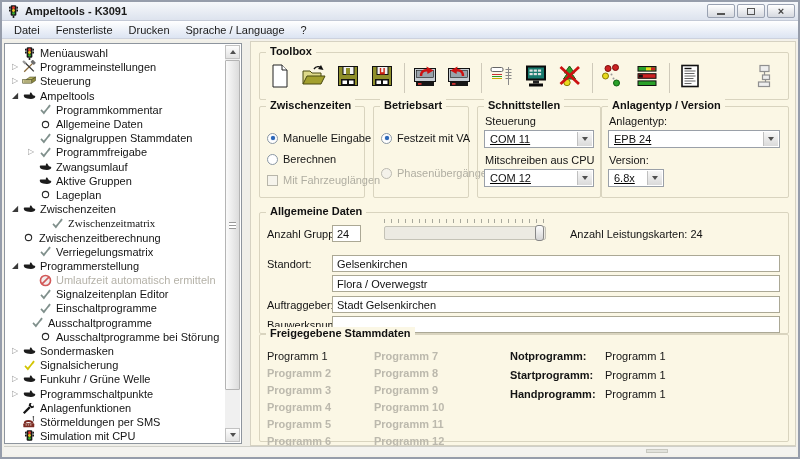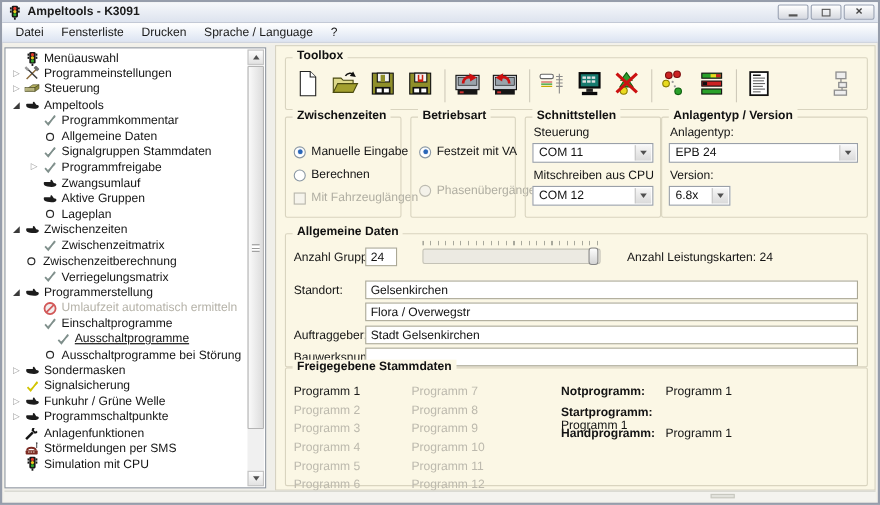--- a/index.html
+++ b/index.html
@@ -60,21 +60,21 @@
   .box-schn{left:226px;top:64px;width:124px;height:92px;}
   .box-anl{left:350px;top:64px;right:6px;height:92px;}
   .opt-row{position:absolute;left:7px;display:flex;align-items:center;}
   .radio{width:11px;height:11px;border-radius:50%;border:1px solid #8a97a3;background:#fff;position:relative;flex:0 0 auto;}
   .radio.checked::after{content:"";position:absolute;left:2.5px;top:2.5px;width:4px;height:4px;border-radius:50%;background:#2a66b8;box-shadow:0 0 1px #2a66b8;}
   .radio.disabled{border-color:#bcbab0;background:#f4f2ea;}
   .checkbox{width:11px;height:11px;border:1px solid #b8b6aa;background:#f6f4ec;flex:0 0 auto;}
   .opt-label{font-size:11px;color:#141414;padding-left:5px;white-space:nowrap;}
   .opt-label.disabled{color:#b0aea2;}
   .combo-label{position:absolute;left:7px;font-size:11px;color:#141414;white-space:nowrap;}
-  .combo{position:absolute;background:#fff;border:1px solid #9aa0a8;height:18px;display:flex;align-items:center;padding-left:5px;}
+  .combo{position:absolute;background:#fff;border:1px solid #9aa0a8;height:18px;display:flex;align-items:center;padding-left:5px;text-decoration:underline;}
   .combo-value{font-size:11px;color:#111;}
   .combo-btn{position:absolute;right:1px;top:1px;bottom:1px;width:15px;
     background:linear-gradient(#f7f7f7,#dadada);border-left:1px solid #c0c0c0;
     display:flex;align-items:center;justify-content:center;}
   
   .box-ag{left:8px;top:170px;right:6px;height:122px;}
   .ag-label{position:absolute;left:7px;font-size:11px;color:#141414;white-space:nowrap;}
   .tfield{position:absolute;left:72px;right:8px;height:17px;background:#fff;border:1px solid #aba895;
     font-size:11px;color:#111;padding:0 4px;font-family:"Liberation Sans",sans-serif;}
   .tfield.small{left:72px;right:auto;width:29px;}
@@ -84,21 +84,21 @@
     background:#eceae2;border:1px solid #c4c2b6;border-radius:2px;}
   .slider-thumb{position:absolute;right:1px;top:-2px;width:9px;height:16px;
     background:linear-gradient(#fdfdfd,#d4d4d4);border:1px solid #878787;border-radius:3px;}
   .leist-label{position:absolute;left:310px;top:15px;font-size:11px;color:#141414;}
   
   .box-prog{left:8px;top:292px;right:6px;bottom:3px;}
   .prog-col{position:absolute;top:12px;}
   .prog-col.c1{left:7px;}
   .prog-col.c2{left:114px;}
   .prog-item{height:17px;font-size:11px;color:#1a1a1a;display:flex;align-items:center;}
-  .prog-item.disabled{color:#bcb9ad;}
+  .prog-item.disabled{color:#bcb9ad;font-weight:bold;}
   .assign-row{position:absolute;left:250px;display:flex;}
   .assign-label{width:95px;font-size:11px;color:#141414;font-weight:bold;}
   .assign-value{font-size:11px;color:#141414;}
   
   .bottom-strip{position:absolute;left:2px;right:2px;bottom:2px;height:9px;background:#f4f3ef;border-top:1px solid #cfcfc8;}
   .hgrip{position:absolute;left:81%;top:2px;width:22px;height:4px;background:#e2e2dc;border:1px solid #c8c8c0;}
 </style>
 </head>
 <body>
 
@@ -259,21 +259,21 @@
           </div>
           <div class="tree-row" style="padding-left: 4px;">
             <span class="expander expanded">◢</span>
             <span class="tree-icon">
               <svg width="14" height="14" viewBox="0 0 16 16">
                 <path d="M2 7.2c0-.6.4-1 1-1h6V4.8c0-.9 1.2-1.2 1.7-.4l1.8 2.8c1.7.2 2.7.8 2.7 1.7 0 1.4-2.2 2.4-5 2.4-3 0-6.2-.6-7.2-1.5-.7-.6-1-1.6-1-2.6z" fill="#1c1c1c"></path>
               </svg>
             </span>
             <span class="tree-label">Zwischenzeiten</span>
           </div>
-          <div class="tree-row" style="padding-left: 20px;">
+          <div class="tree-row" style="padding-left: 32px; font-family: Liberation Serif, serif;">
             <span class="expander none"></span>
             <span class="tree-icon">
               <svg width="13" height="13" viewBox="0 0 16 16">
                 <path d="M2.5 8.5l3.5 4L13.5 2.5" fill="none" stroke="#7f8f8b" stroke-width="2"></path>
                 <path d="M5 11.5L14 4" fill="none" stroke="#7f8f8b" stroke-width="1"></path>
               </svg>
             </span>
             <span class="tree-label">Zwischenzeitmatrix</span>
           </div>
           <div class="tree-row" style="padding-left: 3px;">
@@ -315,23 +315,33 @@
             <span class="tree-label disabled">Umlaufzeit automatisch ermitteln</span>
           </div>
           <div class="tree-row" style="padding-left: 20px;">
             <span class="expander none"></span>
             <span class="tree-icon">
               <svg width="13" height="13" viewBox="0 0 16 16">
                 <path d="M2.5 8.5l3.5 4L13.5 2.5" fill="none" stroke="#7f8f8b" stroke-width="2"></path>
                 <path d="M5 11.5L14 4" fill="none" stroke="#7f8f8b" stroke-width="1"></path>
               </svg>
             </span>
+            <span class="tree-label">Signalzeitenplan Editor</span>
+          </div>
+          <div class="tree-row" style="padding-left: 20px;">
+            <span class="expander none"></span>
+            <span class="tree-icon">
+              <svg width="13" height="13" viewBox="0 0 16 16">
+                <path d="M2.5 8.5l3.5 4L13.5 2.5" fill="none" stroke="#7f8f8b" stroke-width="2"></path>
+                <path d="M5 11.5L14 4" fill="none" stroke="#7f8f8b" stroke-width="1"></path>
+              </svg>
+            </span>
             <span class="tree-label">Einschaltprogramme</span>
           </div>
-          <div class="tree-row" style="padding-left: 32px; text-decoration: underline;">
+          <div class="tree-row" style="padding-left: 12px;">
             <span class="expander none"></span>
             <span class="tree-icon">
               <svg width="13" height="13" viewBox="0 0 16 16">
                 <path d="M2.5 8.5l3.5 4L13.5 2.5" fill="none" stroke="#7f8f8b" stroke-width="2"></path>
                 <path d="M5 11.5L14 4" fill="none" stroke="#7f8f8b" stroke-width="1"></path>
               </svg>
             </span>
             <span class="tree-label">Ausschaltprogramme</span>
           </div>
           <div class="tree-row" style="padding-left: 20px;">
@@ -672,21 +682,21 @@
             <div class="prog-item disabled">Programm 9</div>
             <div class="prog-item disabled">Programm 10</div>
             <div class="prog-item disabled">Programm 11</div>
             <div class="prog-item disabled">Programm 12</div>
           </div>
         <div id="prog-assign">
             <div class="assign-row" style="top: 15px;">
               <span class="assign-label">Notprogramm:</span>
               <span class="assign-value">Programm 1</span>
             </div>
-            <div class="assign-row" style="top: 34px; flex-direction: column;">
+            <div class="assign-row" style="top: 34px;">
               <span class="assign-label">Startprogramm:</span>
               <span class="assign-value">Programm 1</span>
             </div>
             <div class="assign-row" style="top: 53px;">
               <span class="assign-label">Handprogramm:</span>
               <span class="assign-value">Programm 1</span>
             </div>
           </div>
       </div>
 

